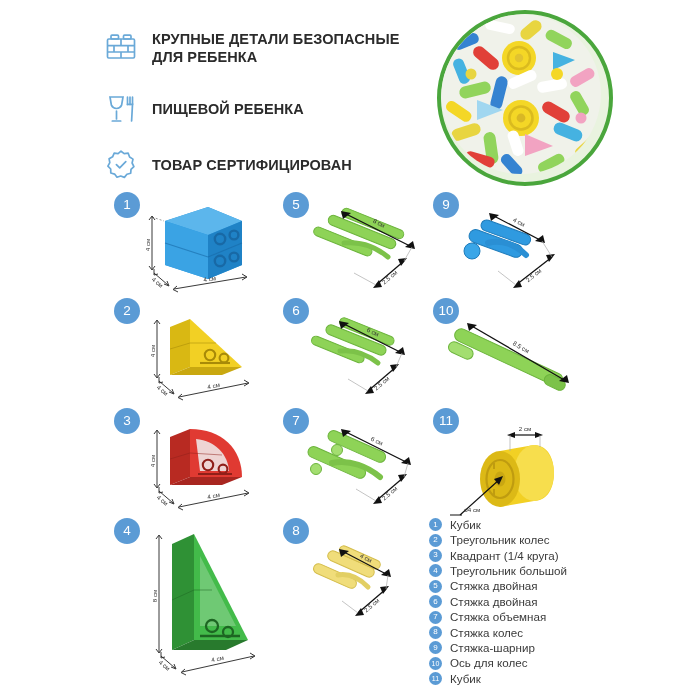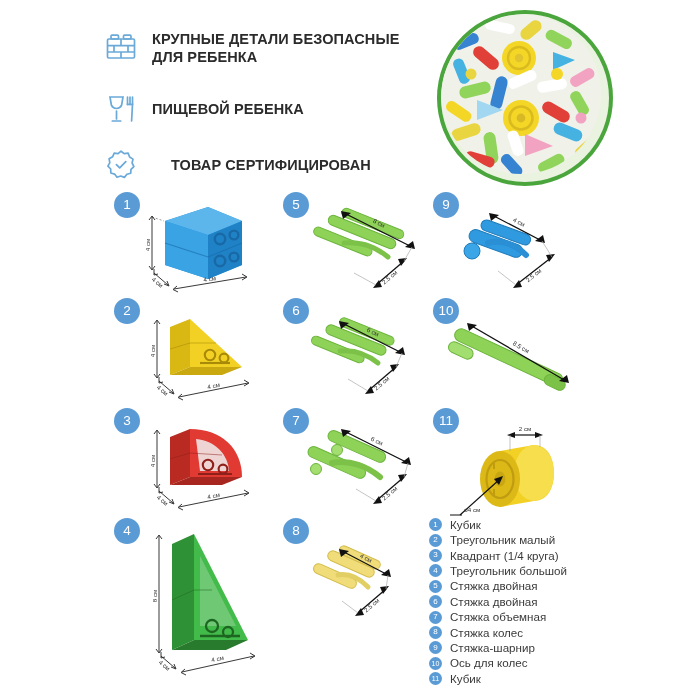--- a/index.html
+++ b/index.html
@@ -17,21 +17,21 @@
   .features{position:absolute;left:100px;top:18px;width:330px;}
   .feature{display:flex;align-items:center;margin-bottom:6px;}
   .feature-icon{width:42px;height:46px;flex:0 0 42px;display:flex;align-items:center;justify-content:center;}
   .feature-icon svg{display:block;}
   .feature-text{
     font-size:14.5px;font-weight:bold;color:#2b2b2b;
     line-height:1.25;letter-spacing:.1px;margin-left:10px;
   }
   .f1{height:60px;}
   .f2{height:50px;}
-  .f3{height:50px;gap:19px;}
+  .f3{height:50px;}
 
   
   .hero-circle{
     position:absolute;left:437px;top:10px;width:168px;height:168px;
     border-radius:50%;
     border:4px solid #4aa63c;
     overflow:hidden;
     background:#e9f3df;
   }
   .hero-inner{position:absolute;inset:0;border-radius:50%;overflow:hidden;}
@@ -553,21 +553,21 @@
 
   </div>
 
   <div class="legend">
     <div class="legend-row">
       <span class="legend-badge">1</span>
       <span class="legend-label">Кубик</span>
     </div>
     <div class="legend-row">
       <span class="legend-badge">2</span>
-      <span class="legend-label">Треугольник малый</span>
+      <span class="legend-label">Треугольник колес</span>
     </div>
     <div class="legend-row">
       <span class="legend-badge">3</span>
       <span class="legend-label">Квадрант (1/4 круга)</span>
     </div>
     <div class="legend-row">
       <span class="legend-badge">4</span>
       <span class="legend-label">Треугольник большой</span>
     </div>
     <div class="legend-row">

